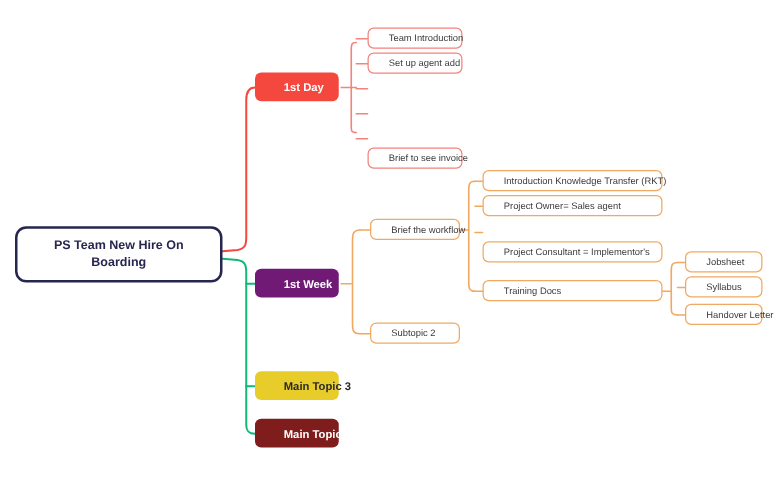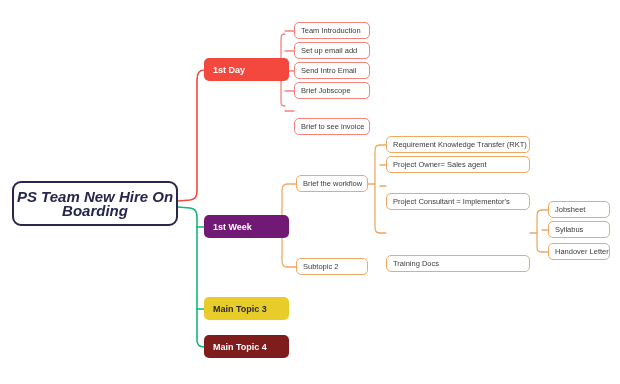--- a/index.html
+++ b/index.html
@@ -40,52 +40,51 @@
   .root {
     left: 12px;
     top: 181px;
     width: 166px;
     height: 45px;
     border: 2px solid #26264f;
     border-radius: 9px;
     background: #ffffff;
     justify-content: center;
     text-align: center;
-    font-size: 15px;
+    font-size: 10px;
     font-weight: bold;
     color: #26264f;
     line-height: 14px;
     padding: 0 6px;
-    font-style: italic;
   }
   .root span { display: block; }
 
   
   .topic {
     left: 204px;
-    width: 85px;
+    width: 67px;
     height: 23px;
     border-radius: 5px;
     color: #ffffff;
     font-size: 9px;
     font-weight: bold;
-    padding-left: 9px;
+    padding-left: 23px;
   }
   .topic.t1 { top: 58px;  background: #f4483f; }
   .topic.t2 { top: 215px; background: #701a75; }
   .topic.t3 { top: 297px; background: #e8cc2a; color: #2b2b2b; }
   .topic.t4 { top: 335px; background: #7f1d1d; }
 
   
   .box {
     border-radius: 5px;
     background: #ffffff;
     font-size: 7.5px;
     color: #3b3b3b;
-    padding-left: 6px;
+    padding-left: 16px;
     height: 17px;
     border: 1px solid #f2776f;
   }
   .box.red    { border-color: #f4837c; }
   .box.orange { border-color: #f0a963; }
 
   
   .d1 { left: 294px; width: 76px; }
   .d1.r0 { top: 22px; }
   .d1.r1 { top: 42px; }
@@ -96,21 +95,21 @@
   
   .w1 { left: 296px; width: 72px; }
   .w1.wf { top: 175px; }
   .w1.st { top: 258px; }
 
   
   .l3 { left: 386px; width: 144px; }
   .l3.r0 { top: 136px; }
   .l3.r1 { top: 156px; }
   .l3.r2 { top: 177px; margin-top: 16px; }
-  .l3.r3 { top: 224px; margin-top: 31px; }
+  .l3.r3 { top: 224px; }
 
   
   .l4 { left: 548px; width: 62px; }
   .l4.r0 { top: 201px; }
   .l4.r1 { top: 221px; }
   .l4.r2 { top: 243px; }
 </style>
 </head>
 <body>
 
@@ -158,29 +157,27 @@
       <span>Boarding</span>
     </div>
   </div>
 
   <div class="node topic t1">1st Day</div>
   <div class="node topic t2">1st Week</div>
   <div class="node topic t3">Main Topic 3</div>
   <div class="node topic t4">Main Topic 4</div>
 
   <div class="node box red d1 r0">Team Introduction</div>
-  <div class="node box red d1 r1">Set up email add</div>
-  <div class="node box red d1 r2">Send Intro Email</div>
-  <div class="node box red d1 r3">Brief Jobscope</div>
+  <div class="node box red d1 r1">Set up agent add</div>
   <div class="node box red d1 r4">Brief to see invoice</div>
 
   <div class="node box orange w1 wf">Brief the workflow</div>
   <div class="node box orange w1 st">Subtopic 2</div>
 
-  <div class="node box orange l3 r0">Requirement Knowledge Transfer (RKT)</div>
+  <div class="node box orange l3 r0">Introduction Knowledge Transfer (RKT)</div>
   <div class="node box orange l3 r1">Project Owner= Sales agent</div>
   <div class="node box orange l3 r2">Project Consultant = Implementor's</div>
   <div class="node box orange l3 r3">Training Docs</div>
 
   <div class="node box orange l4 r0">Jobsheet</div>
   <div class="node box orange l4 r1">Syllabus</div>
   <div class="node box orange l4 r2">Handover Letter</div>
 
 </div>
 

